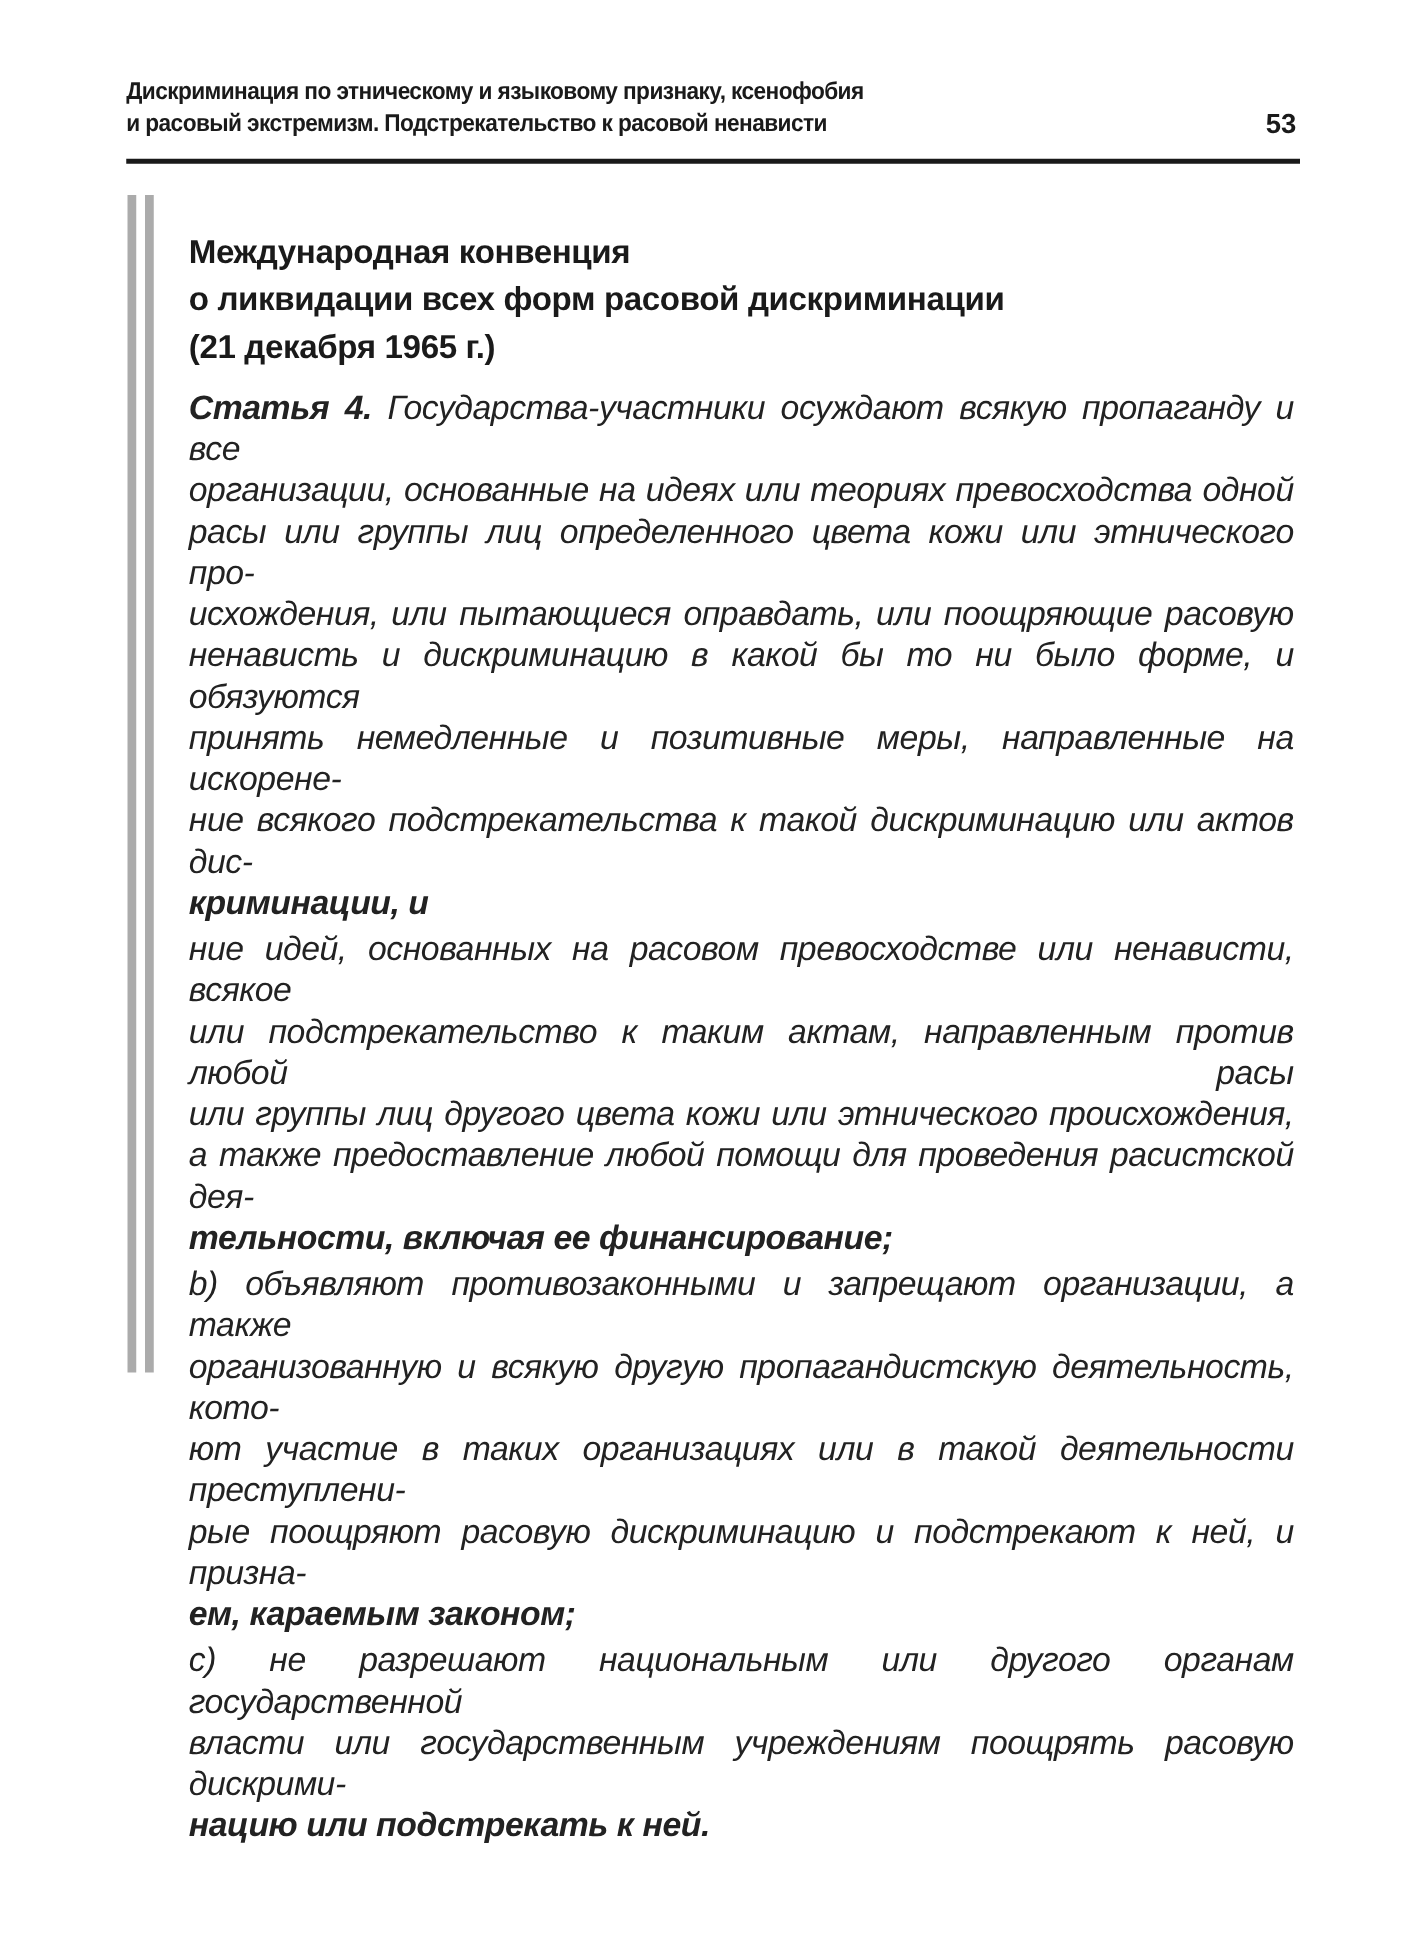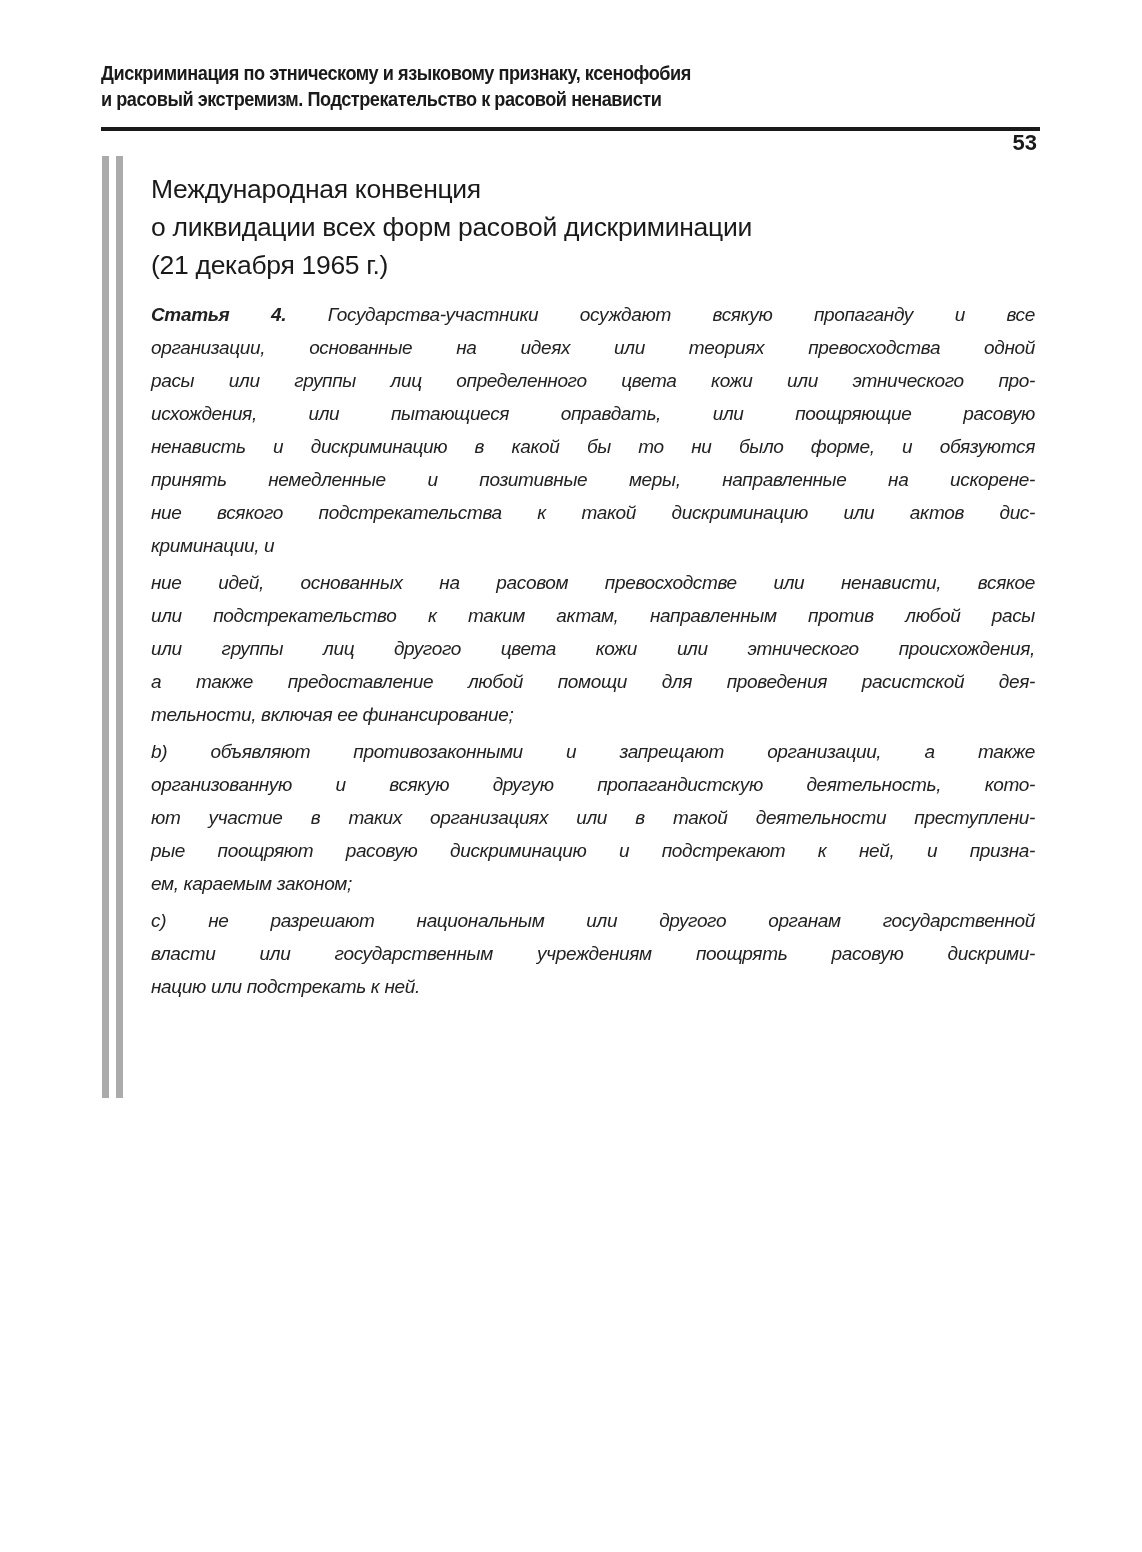--- a/index.html
+++ b/index.html
@@ -36,21 +36,20 @@
       color: #1a1a1a;
     }
     .page-number {
       position: absolute;
       right: 2px;
       top: 26px;
       font-size: 22px;
       line-height: 26px;
       font-weight: bold;
       color: #1a1a1a;
-      margin-top: 44px;
     }
     .header-rule {
       position: absolute;
       left: 101px;
       top: 127px;
       width: 939px;
       height: 4px;
       background: #1a1a1a;
     }
     .side-bar {
@@ -65,43 +64,43 @@
 
     .content {
       position: absolute;
       left: 151px;
       top: 166px;
       width: 884px;
     }
     .doc-heading {
       font-size: 26.5px;
       line-height: 38px;
-      font-weight: normal;
-      margin: 4px 0 14px 0;
+      font-weight: bold;
+      margin: 16px 0 14px 0;
       letter-spacing: -0.3px;
       color: #1a1a1a;
     }
     .doc-heading div { white-space: nowrap; }
 
     .para {
-      font-size: 19px;
+      font-size: 27px;
       line-height: 33px;
       font-style: italic;
       text-align: justify;
       margin: 0 0 4px 0;
       letter-spacing: -0.35px;
       color: #222;
       hyphens: manual;
     }
     .para .article-label {
       font-weight: bold;
       font-style: italic;
     }
     .line { display: block; text-align: justify; text-align-last: justify; }
-    .line.last { text-align-last: left; }
+    .line.last { text-align-last: left; font-weight: bold; }
   </style>
 </head>
 <body>
 
 <div class="running-header">
   <div class="running-title">
     <div>Дискриминация по этническому и языковому признаку, ксенофобия</div>
     <div>и расовый экстремизм. Подстрекательство к расовой ненависти</div>
   </div>
   <div class="page-number">53</div>

